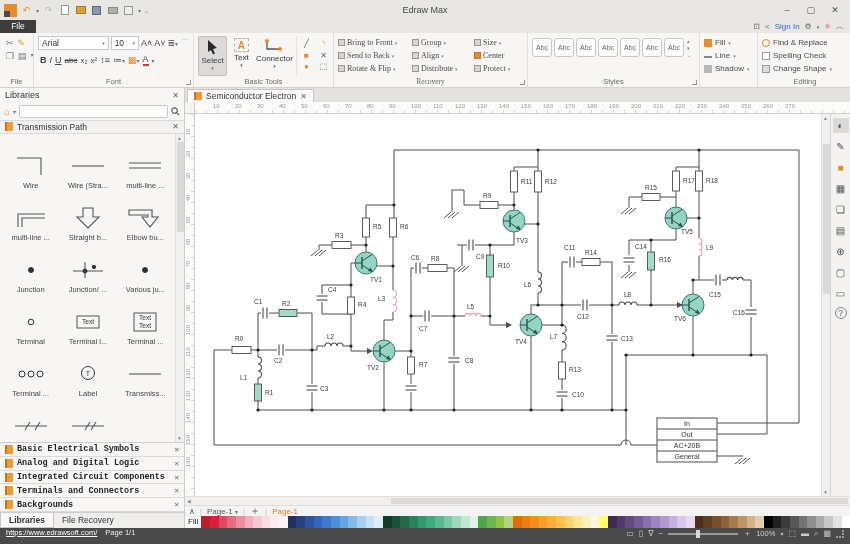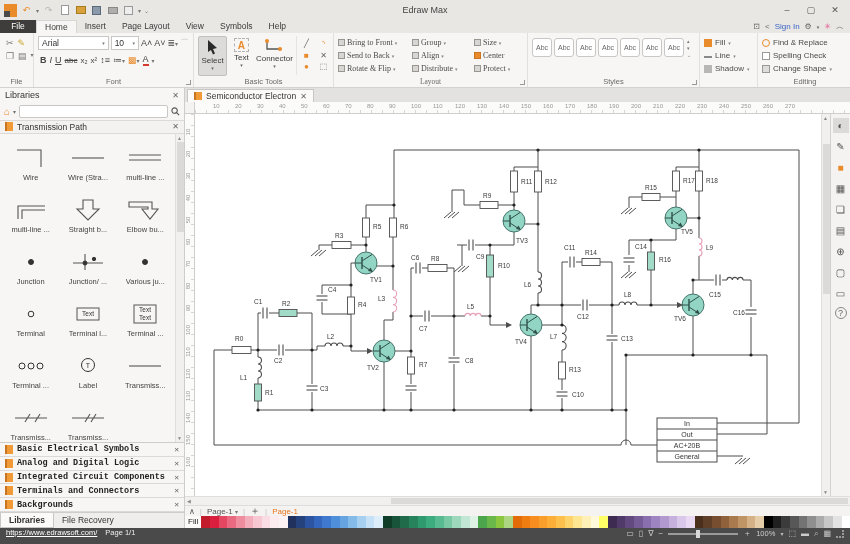--- a/index.html
+++ b/index.html
@@ -73,21 +73,21 @@
   .lp-header { height:15px; display:flex; align-items:center; padding:0 5px; font-size:9px; color:#333; }
   .lp-x { margin-left:auto; color:#666; font-size:8px; }
   .lp-search { height:17px; display:flex; align-items:center; gap:3px; padding:0 4px; }
   .home-ic { font-size:10px; color:#e98a2b; }
   .lp-input { flex:1; height:13px; border:1px solid #c9c7c5; background:#fff; border-radius:2px; }
   .libbar { height:14px; display:flex; align-items:center; gap:4px; padding:0 5px; border-top:1px solid #dcdad8; border-bottom:1px solid #dcdad8; background:#f3f2f0; }
   .bookic { width:8px; height:9px; background:#f09a38; border-left:2px solid #c87420; flex:none; }
   .libbar .name { font-size:8.5px; color:#333; }
   .libgrid-wrap { position:relative; height:311px; overflow:hidden; }
   .libgrid { display:grid; grid-template-columns:1fr 1fr 1fr; padding:4px 10px 0 2px; }
-  .libitem { height:52px; display:flex; flex-direction:column; align-items:center; justify-content:center; }
+  .libitem { height:52px; display:flex; flex-direction:column; align-items:center; justify-content:flex-end; }
   .libitem svg { display:block; margin-bottom:2px; }
   .libitem .ll { font-size:7.5px; color:#444; white-space:nowrap; overflow:hidden; max-width:56px; }
   .lib-scroll { position:absolute; right:0; top:0; bottom:0; width:9px; background:#f1f0ee; border-left:1px solid #e0dedc; }
   .lib-thumb { position:absolute; top:10px; left:1px; width:7px; height:90px; background:#dcdad8; }
   .lib-sb-ar { position:absolute; left:1px; font-size:5px; color:#888; }
   .sections { border-top:1px solid #cfcdcb;font-family:Liberation Mono, monospace; }
   .secbar { height:13.8px; display:flex; align-items:center; gap:4px; padding:0 5px; border-bottom:1px solid #dcdad8; background:#f7f6f4; }
   .secbar .name { font-size:8.5px; color:#222; font-weight:bold; }
   .lp-tabs { height:16px; display:flex; align-items:stretch; background:#efeeec; border-top:1px solid #cfcdcb; }
   .lp-tab { padding:0 8px; font-size:8.5px; line-height:15px; color:#333; }
@@ -169,28 +169,20 @@
     </div>
     <div class="winbtns">
       <div class="winbtn">–</div>
       <div class="winbtn">▢</div>
       <div class="winbtn">✕</div>
     </div>
   </div>
 
   <div class="tabrow">
     <div class="tab-file">File</div>
-    <div id="rtabs" style="display:flex">
-        <div class="rtab active">Home</div>
-        <div class="rtab">Insert</div>
-        <div class="rtab">Page Layout</div>
-        <div class="rtab">View</div>
-        <div class="rtab">Symbols</div>
-        <div class="rtab">Help</div>
-      </div>
     <div class="tabrow-right">
       <span>⊡</span>
       <span>&lt;</span>
       <span class="signin">Sign In</span>
       <span>⚙</span>
         <span style="font-size:5px">▾</span>
       <span class="star">✳</span>
       <span>︿</span>
     </div>
   </div>
@@ -318,21 +310,21 @@
             <span>Distribute</span>
             <span class="acar">▾</span>
           </div>
           <div class="arr-item">
             <div class="ai"></div>
             <span>Protect</span>
             <span class="acar">▾</span>
           </div>
         </div>
       <div class="dlg"></div>
-      <div class="rgroup-label">Layout</div>
+      <div class="rgroup-label">Recovery</div>
     </div>
     <div class="rgroup g-styles">
       <div id="stylerow" style="display:flex">
           <div class="stylebox">Abc</div>
           <div class="stylebox">Abc</div>
           <div class="stylebox">Abc</div>
           <div class="stylebox">Abc</div>
           <div class="stylebox">Abc</div>
           <div class="stylebox">Abc</div>
           <div class="stylebox">Abc</div>

